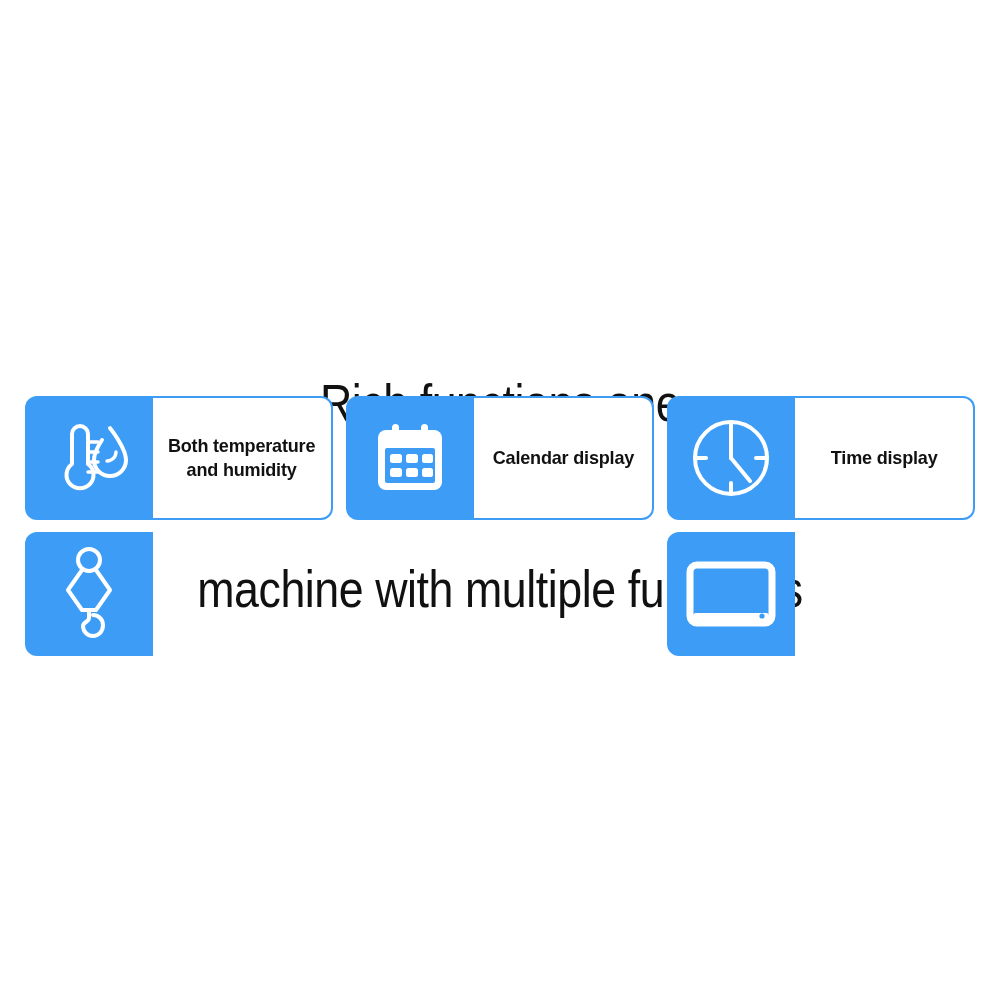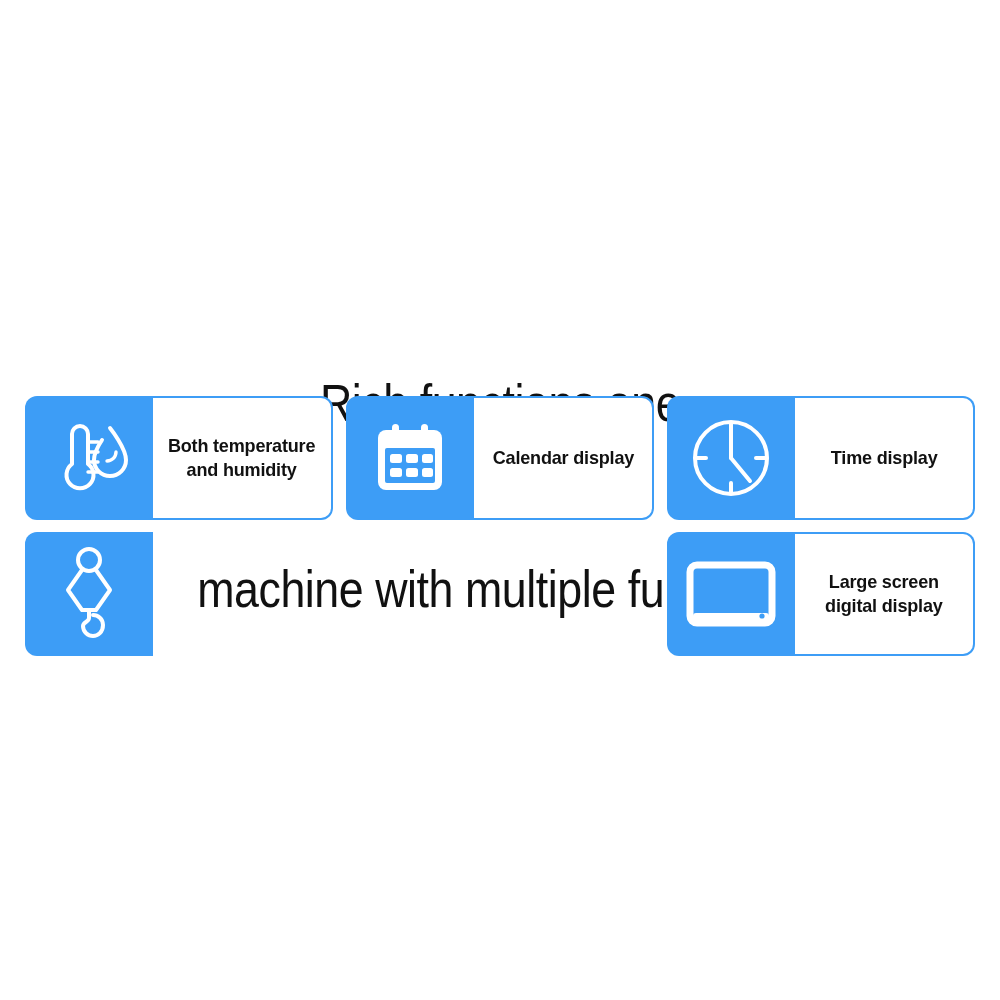--- a/index.html
+++ b/index.html
@@ -188,20 +188,16 @@
     <div class="card row2">
       <div class="icon-panel">
         <span>
           <svg class="icon-svg" width="90" height="66" viewBox="0 0 90 66" fill="none">
             <rect x="4" y="4" width="82" height="58" rx="7" stroke="#ffffff" stroke-width="7"></rect>
             <rect x="7" y="52" width="76" height="8" rx="3" fill="#ffffff"></rect>
             <circle cx="76" cy="55" r="2.6" fill="#3d9df6"></circle>
           </svg>
         </span>
       </div>
-      <div class="label-panel">
-        <span class="label-text">Large screen
-digital display</span>
-      </div>
     </div>
 
   </div>
 </div>
 
 </body></html>

